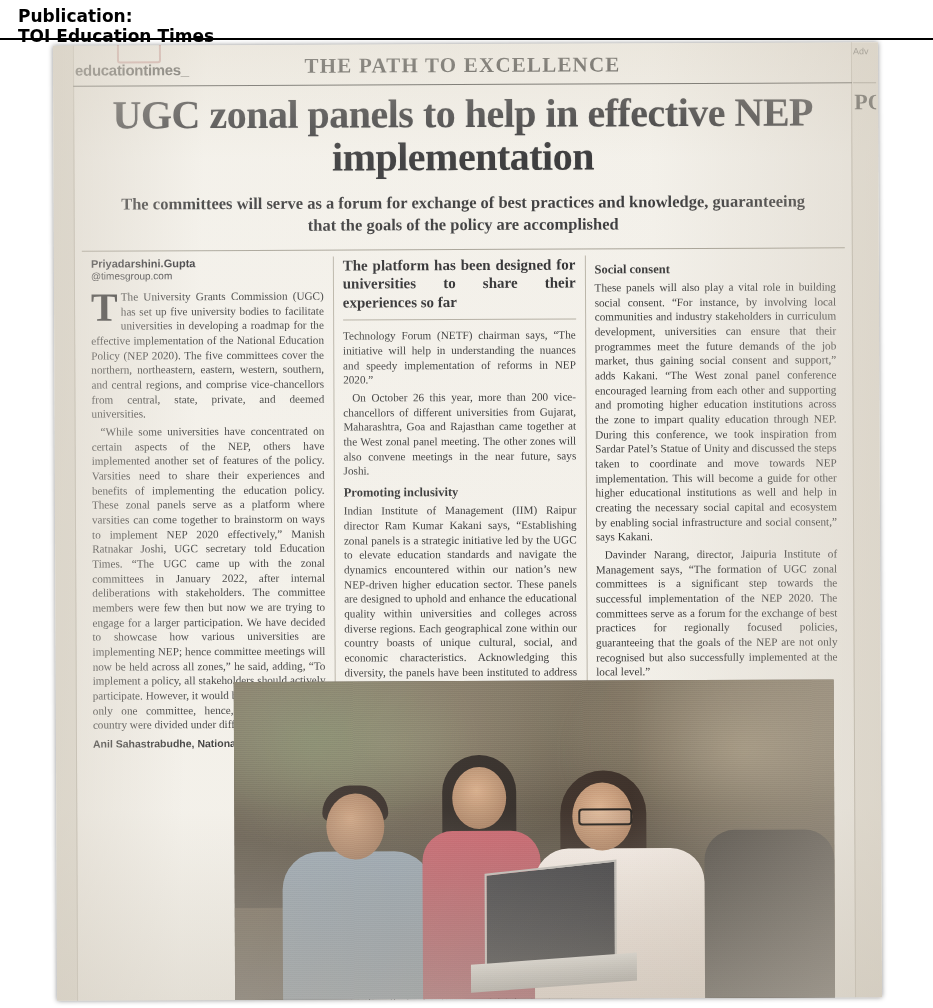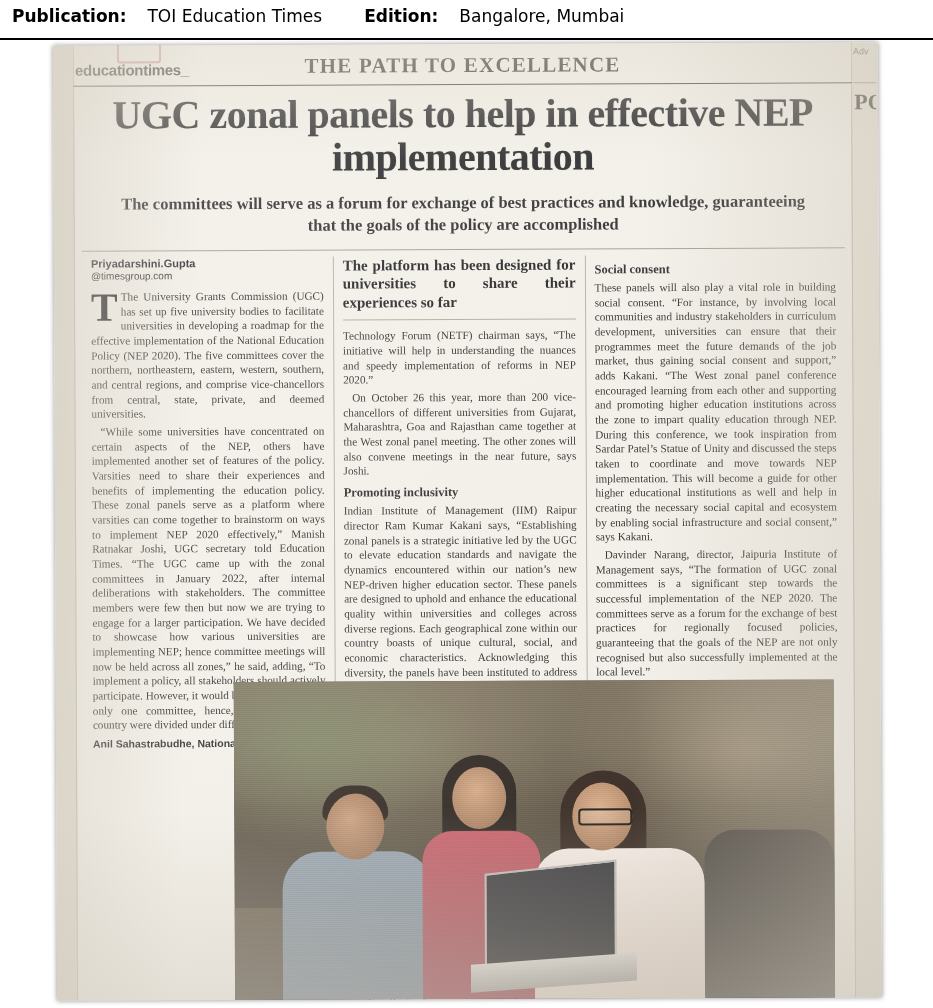--- a/index.html
+++ b/index.html
@@ -24,23 +24,23 @@
     box-sizing: border-box;
     padding: 6px 12px 0 12px;
     border-bottom: 2px solid #000;
     display: flex;
     align-items: flex-start;
     font-family: "DejaVu Sans", sans-serif;
     font-size: 17px;
     white-space: nowrap;
     color: #000;
   }
-  .meta-item { display: flex; align-items: baseline; }
+  .meta-item { display: flex; align-items: baseline; flex-direction: column; }
   .meta-label { font-weight: bold; }
-  .meta-value { margin-left: 21px; }
+  .meta-value { margin-left: 6px; font-weight: bold; }
   .meta-gap-1 { width: 42px; }
   .meta-gap-2 { width: 48px; }
 
   
   .clipping {
     position: absolute;
     left: 55px;
     top: 44px;
     width: 825px;
     height: 955px;
@@ -359,24 +359,20 @@
 </style>
 </head>
 <body>
 
 <div class="meta-bar">
   <div class="meta-item">
     <span class="meta-label">Publication:</span>
     <span class="meta-value">TOI Education Times</span>
   </div>
   <div class="meta-gap-1"></div>
-  <div class="meta-item">
-    <span class="meta-label">Edition:</span>
-    <span class="meta-value">Bangalore, Mumbai</span>
-  </div>
   <div class="meta-gap-2"></div>
 </div>
 
 <div class="clipping">
 
   <div class="edge-left"></div>
 
   <div class="edge-right">
     <div class="adv">Adv</div>
     <div class="vrule"></div>

